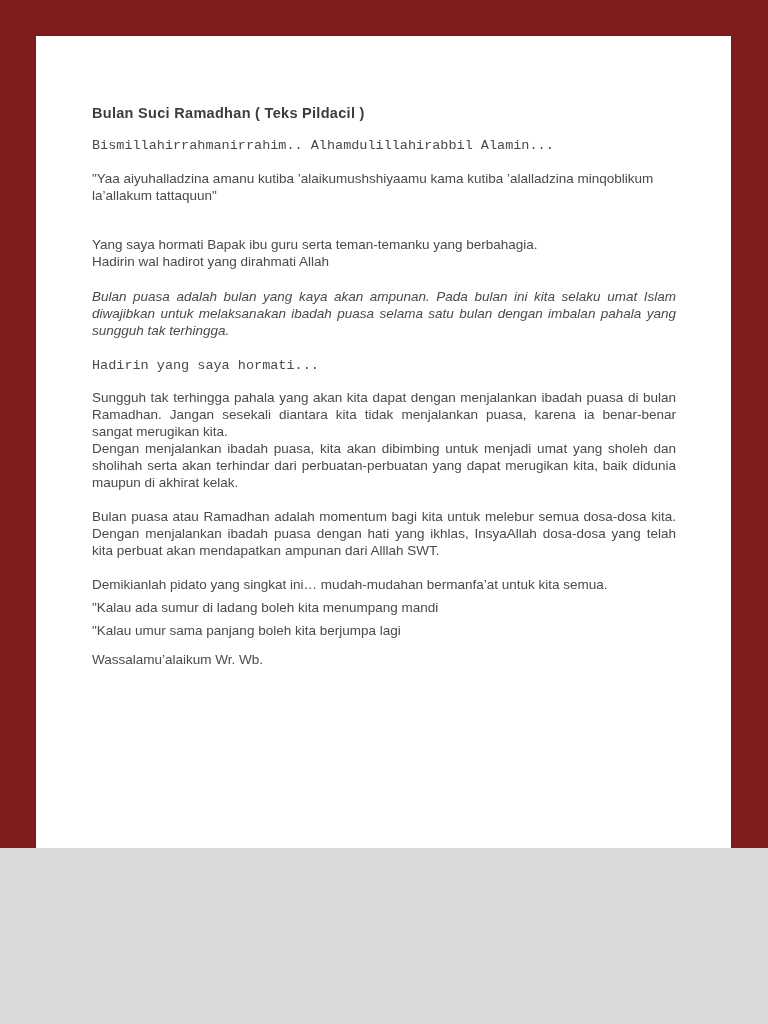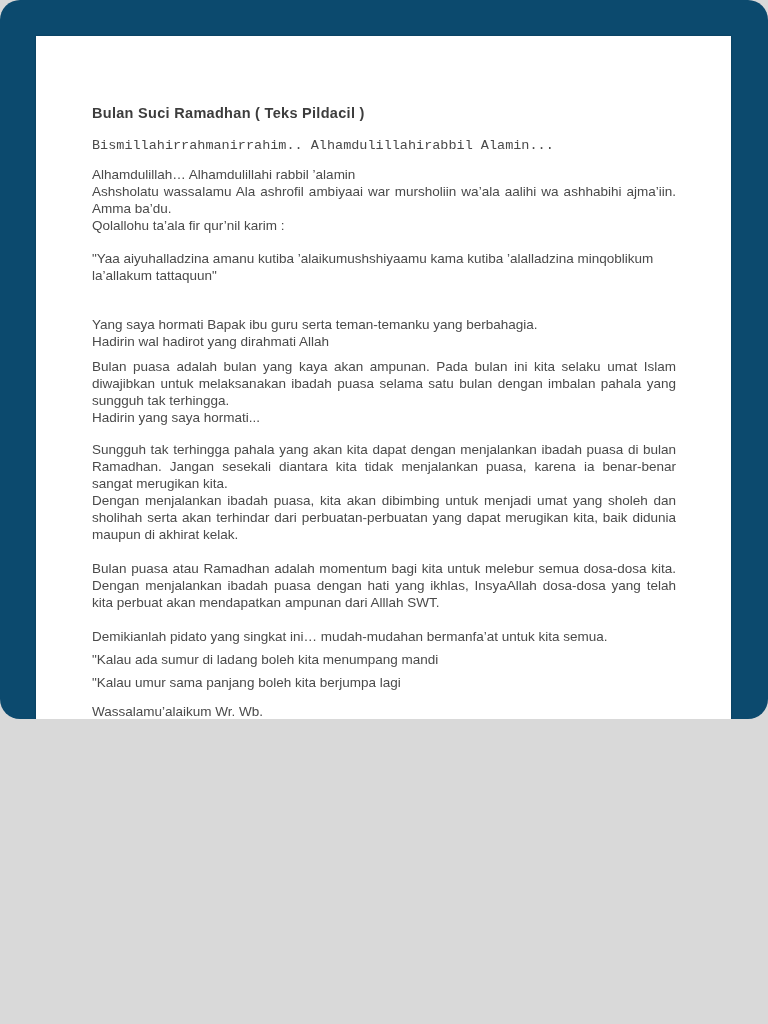--- a/index.html
+++ b/index.html
@@ -4,25 +4,24 @@
 <style>
   html, body {
     margin: 0;
     padding: 0;
     background: #d9d9d9;
     font-family: "Liberation Sans", sans-serif;
   }
   .viewport {
     position: relative;
     width: 768px;
-    height: 719px;
-    background: #0c4a6e;
+    height: 848px;
+    background: #7f1d1d;
     overflow: hidden;
     margin: 0 auto;
-    border-radius: 20px;
   }
   .doc-page {
     position: absolute;
     left: 36px;
     top: 36px;
     width: 695px;
     height: 958px;
     background: #ffffff;
     box-shadow: 0 0 2px rgba(0,0,0,0.25);
   }
@@ -60,25 +59,24 @@
 </style>
 </head>
 <body>
 
 <div class="viewport">
   <div class="doc-page">
     <div class="doc-content">
       <div class="doc-title">Bulan Suci Ramadhan ( Teks Pildacil )</div>
       <div>
           <div class="block left" style="margin-top: 15px; font-family: Liberation Mono, monospace;">Bismillahirrahmanirrahim.. Alhamdulillahirabbil Alamin...</div>
-          <div class="block justify" style="margin-top: 12px;">Alhamdulillah… Alhamdulillahi rabbil ’alamin<br>Ashsholatu wassalamu Ala ashrofil ambiyaai war mursholiin wa’ala aalihi wa ashhabihi ajma’iin. Amma ba’du.<br>Qolallohu ta’ala fir qur’nil karim :</div>
           <div class="block left" style="margin-top: 16px;">"Yaa aiyuhalladzina amanu kutiba ’alaikumushshiyaamu kama kutiba ’alalladzina minqoblikum la’allakum tattaquun"</div>
           <div class="block left" style="margin-top: 32px;">Yang saya hormati Bapak ibu guru serta teman-temanku yang berbahagia.<br>Hadirin wal hadirot yang dirahmati Allah</div>
-          <div class="block justify" style="margin-top: 8px;">Bulan puasa adalah bulan yang kaya akan ampunan. Pada bulan ini kita selaku umat Islam diwajibkan untuk melaksanakan ibadah puasa selama satu bulan dengan imbalan pahala yang sungguh tak terhingga.</div>
-          <div class="block left" style="">Hadirin yang saya hormati...</div>
+          <div class="block justify" style="margin-top: 18px; font-style: italic;">Bulan puasa adalah bulan yang kaya akan ampunan. Pada bulan ini kita selaku umat Islam diwajibkan untuk melaksanakan ibadah puasa selama satu bulan dengan imbalan pahala yang sungguh tak terhingga.</div>
+          <div class="block left" style="margin-top: 18px; font-family: Liberation Mono, monospace;">Hadirin yang saya hormati...</div>
           <div class="block justify" style="margin-top: 15px;">Sungguh tak terhingga pahala yang akan kita dapat dengan menjalankan ibadah puasa di bulan Ramadhan. Jangan sesekali diantara kita tidak menjalankan puasa, karena ia benar-benar sangat merugikan kita.</div>
           <div class="block justify" style="">Dengan menjalankan ibadah puasa, kita akan dibimbing untuk menjadi umat yang sholeh dan sholihah serta akan terhindar dari perbuatan-perbuatan yang dapat merugikan kita, baik didunia maupun di akhirat kelak.</div>
           <div class="block justify" style="margin-top: 17px;">Bulan puasa atau Ramadhan adalah momentum bagi kita untuk melebur semua dosa-dosa kita. Dengan menjalankan ibadah puasa dengan hati yang ikhlas, InsyaAllah dosa-dosa yang telah kita perbuat akan mendapatkan ampunan dari Alllah SWT.</div>
           <div class="block left" style="margin-top: 17px;">Demikianlah pidato yang singkat ini… mudah-mudahan bermanfa’at untuk kita semua.</div>
           <div class="block left" style="margin-top: 6px;">"Kalau ada sumur di ladang boleh kita menumpang mandi</div>
           <div class="block left" style="margin-top: 6px;">"Kalau umur sama panjang boleh kita berjumpa lagi</div>
           <div class="block left" style="margin-top: 12px;">Wassalamu’alaikum Wr. Wb.</div>
         </div>
     </div>
   </div>

